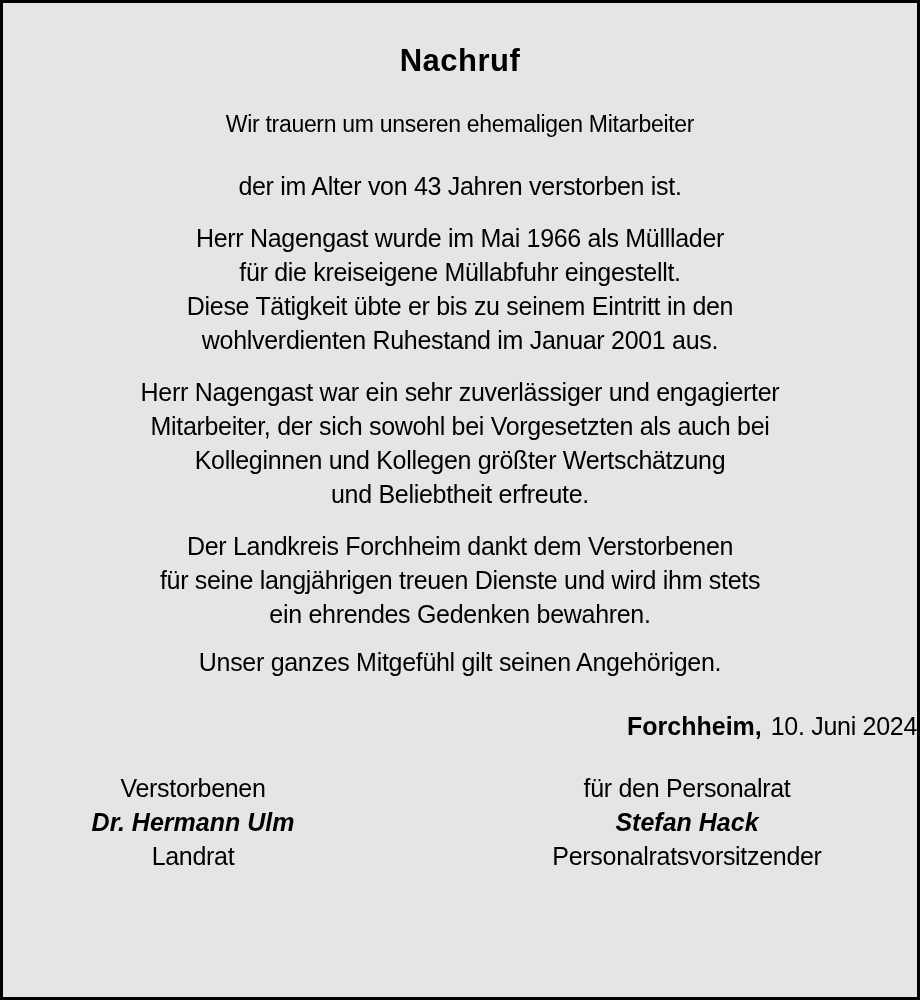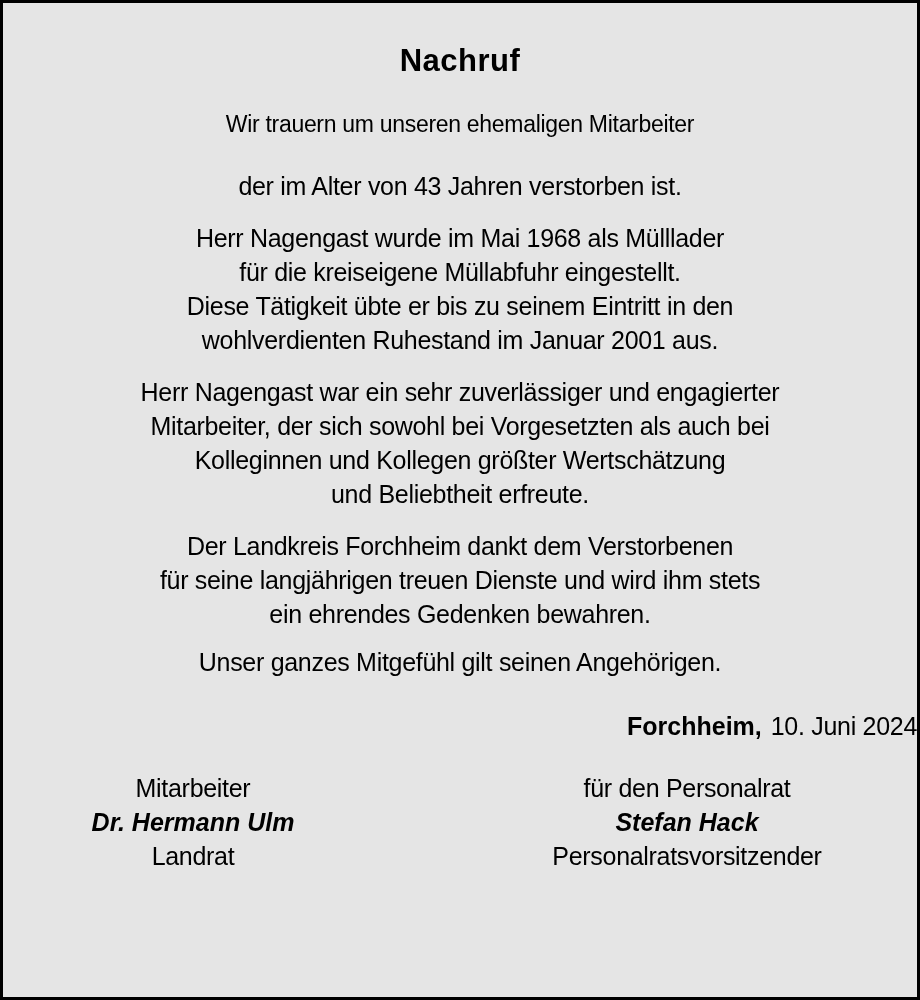--- a/index.html
+++ b/index.html
@@ -85,21 +85,21 @@
 
 <div class="page">
 
   <div class="title">Nachruf</div>
 
   <div class="intro">Wir trauern um unseren ehemaligen Mitarbeiter</div>
 
 
   <div class="para para-age">der im Alter von 43 Jahren verstorben ist.</div>
 
-  <div class="para para-career">Herr Nagengast wurde im Mai 1968 als Mülllader
+  <div class="para para-career">Herr Nagengast wurde im Mai 1966 als Mülllader
 für die kreiseigene Müllabfuhr eingestellt.
 Diese Tätigkeit übte er bis zu seinem Eintritt in den
 wohlverdienten Ruhestand im Januar 2001 aus.</div>
 
   <div class="para para-appreciation">Herr Nagengast war ein sehr zuverlässiger und engagierter
 Mitarbeiter, der sich sowohl bei Vorgesetzten als auch bei
 Kolleginnen und Kollegen größter Wertschätzung
 und Beliebtheit erfreute.</div>
 
   <div class="para para-gratitude">Der Landkreis Forchheim dankt dem Verstorbenen
@@ -107,21 +107,21 @@
 ein ehrendes Gedenken bewahren.</div>
 
   <div class="para para-condolence">Unser ganzes Mitgefühl gilt seinen Angehörigen.</div>
 
   <div class="dateline">
     <span class="city">Forchheim,</span><span class="date">10. Juni 2024</span>
   </div>
 
   <div class="signatures">
     <div class="sig-col sig-col-left">
-      <div class="sig-org">Mitarbeiter</div>
+      <div class="sig-org">Verstorbenen</div>
       <div class="sig-name">Dr. Hermann Ulm</div>
       <div class="sig-role">Landrat</div>
     </div>
     <div class="sig-col sig-col-right">
       <div class="sig-org">für den Personalrat</div>
       <div class="sig-name">Stefan Hack</div>
       <div class="sig-role">Personalratsvorsitzender</div>
     </div>
   </div>
 

